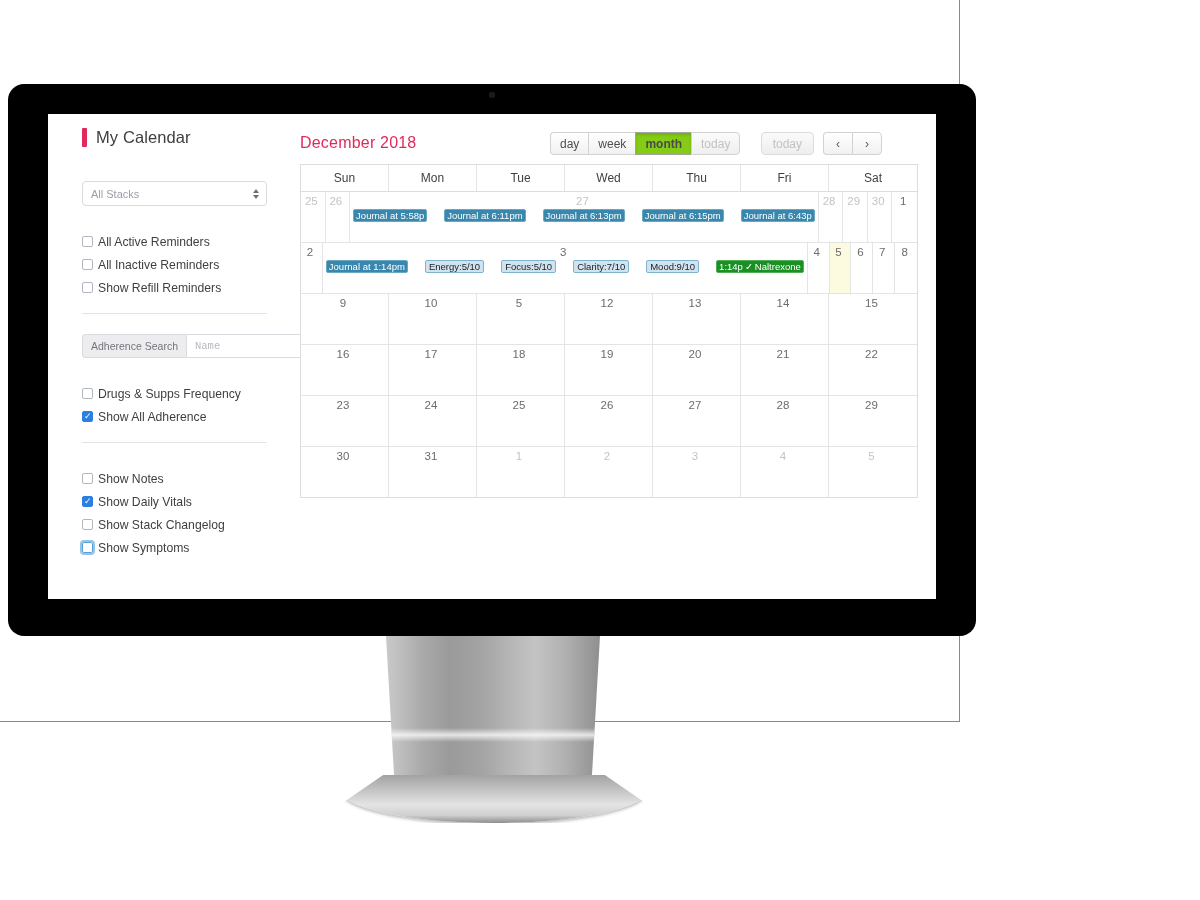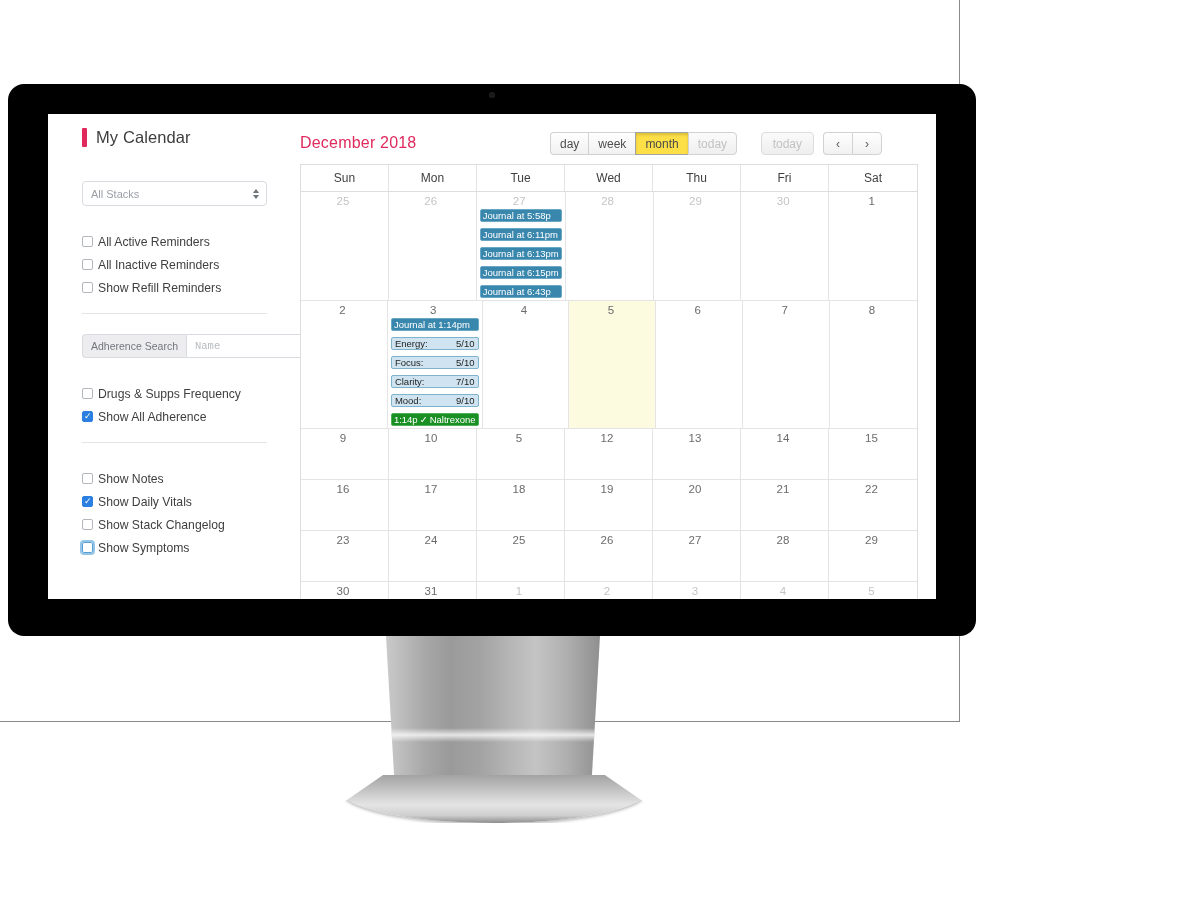--- a/index.html
+++ b/index.html
@@ -114,23 +114,24 @@
   .btn {
     height: 23px; padding: 0 9px; display: flex; align-items: center; justify-content: center;
     font-size: 12px; color: #4d4d4d; cursor: pointer;
     background: linear-gradient(to bottom, #ffffff 0%, #f1f1f1 100%);
     border: 1px solid #d2d2d2; border-right: none;
   }
   .btn:last-child { border-right: 1px solid #d2d2d2; }
   .btn-group .btn:first-child { border-radius: 4px 0 0 4px; }
   .btn-group .btn:last-child { border-radius: 0 4px 4px 0; }
   .btn.active {
-    background: #fde047; color: #4a4a4a;
+    background: #84cc16; color: #4a4a4a;
     box-shadow: inset 0 2px 3px rgba(0,0,0,.15);
     border-color: #a3a3a3;
+    font-weight: bold;
   }
   .btn.disabled {
     color: #c2c2c2;
     background: linear-gradient(to bottom, #fbfbfb 0%, #efefef 100%);
   }
   .view-group { left: 250px; top: 4px; }
   .nav-group { right: 36px; top: 4px; }
   .today-btn {
     position: absolute; right: 104px; top: 4px; height: 23px; padding: 0 11px;
     display: flex; align-items: center; font-size: 12px; color: #c2c2c2;
@@ -152,21 +153,21 @@
   .week-row:first-child { border-top: none; }
   .day-cell {
     min-height: 50px; border-right: 1px solid #e4e4e4; position: relative;
     padding: 2px 3px 2px 3px; background: #fff;
   }
   .day-cell:last-child { border-right: none; }
   .day-cell.other .daynum { color: #c4c4c4; }
   .day-cell.today { background: #fcfadf; }
   .daynum { text-align: center; font-size: 11.5px; color: #6b6b6b; padding: 1px 3px 2px 0; }
 
-  .events { display: flex; flex-direction: column; gap: 6px; }
+  .events { display: flex; gap: 17px; }
   .ev {
     font-size: 9.5px; line-height: 12px; height: 13px; padding: 0 2px;
     border-radius: 2px; white-space: nowrap; overflow: hidden;
     text-overflow: clip; cursor: pointer;
   }
   .ev.journal { background: #3a87ad; color: #fff; border: 1px solid #6aa7c4; }
   .ev.vital {
     background: #cfe4f0; color: #1d1d1d; border: 1px solid #7fb2cd;
     display: flex; justify-content: space-between; padding: 0 3px;
   }

